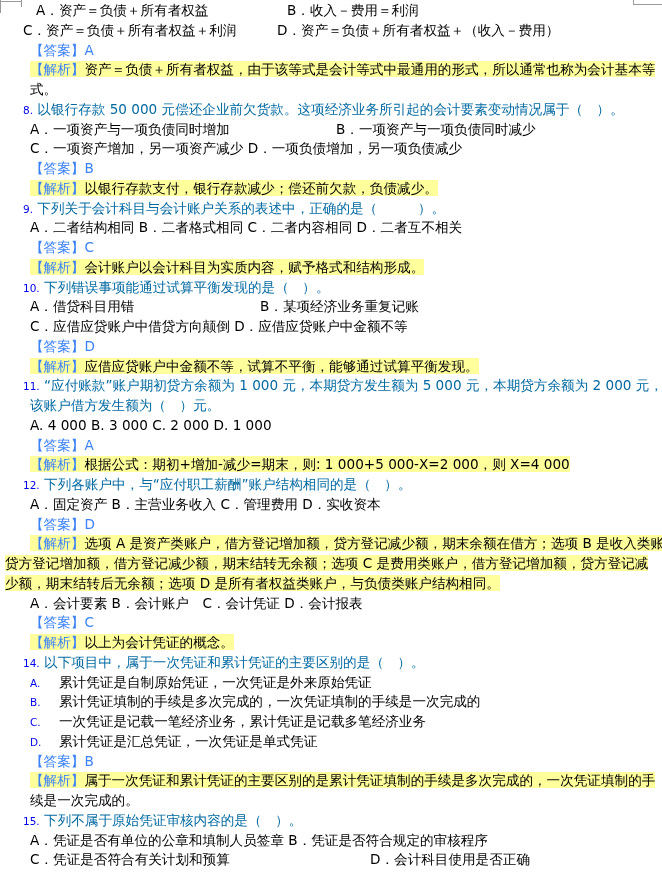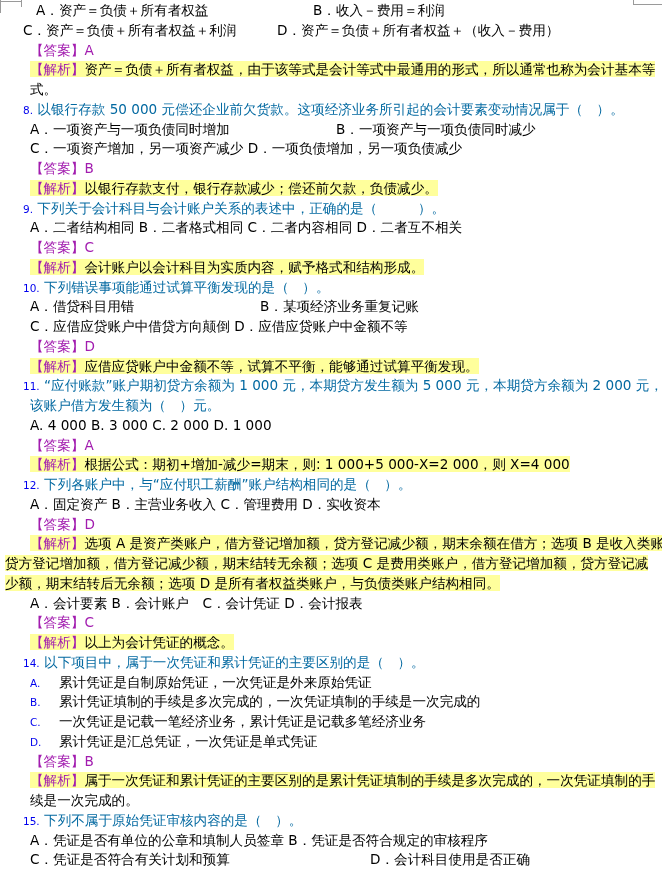--- a/index.html
+++ b/index.html
@@ -18,21 +18,21 @@
     padding:1px 12px 0 23px;
   }
   .line{
     position:relative;
     height:19.75px;
     line-height:19.75px;
     white-space:pre;
   }
   .q{color:#0369a1;}
   .qnum{color:#0000EE;font-size:10.5px;}
-  .red{color:#a21caf;}
+  .red{color:#3b82f6;}
   .hl{background:#FFFF9C;}
   .ind7{padding-left:7px;}
   .ind13{padding-left:13px;}
   .neg{margin-left:-18px;}
   .col2{position:absolute;top:0;}
   .itemletter{display:inline-block;width:29px;color:#0000EE;font-size:10.5px;}
   .mark{position:absolute;background:#9a9a9a;}
 </style>
 </head>
 <body>
@@ -40,21 +40,21 @@
 <div class="page">
 
   <div class="mark" style="left:0;top:1px;width:22px;height:1px;"></div>
   <div class="mark" style="left:0;top:0;width:1px;height:13px;"></div>
   <div class="mark" style="left:21px;top:0;width:1px;height:7px;"></div>
   <div class="mark" style="left:633px;top:0;width:1px;height:5px;"></div>
   <div class="mark" style="left:634px;top:4px;width:28px;height:1px;"></div>
 
   <div class="doc">
 
-    <div class="line ind13"><span>A．资产＝负债＋所有者权益</span><span class="col2" style="left:264px;margin-left:26px;">B．收入－费用＝利润</span></div>
+    <div class="line ind13"><span>A．资产＝负债＋所有者权益</span><span class="col2" style="left:264px;">B．收入－费用＝利润</span></div>
     <div class="line"><span>C．资产＝负债＋所有者权益＋利润</span><span class="col2" style="left:254px;">D．资产＝负债＋所有者权益＋（收入－费用）</span></div>
     <div class="line ind7"><span class="red">【答案】</span><span class="red">A</span></div>
     <div class="line ind7"><span class="hl"><span class="red">【解析】</span><span>资产＝负债＋所有者权益，由于该等式是会计等式中最通用的形式，所以通常也称为会计基本等</span></span></div>
     <div class="line ind7"><span>式。</span></div>
 
     <div class="line"><span class="qnum">8.</span><span class="q"> </span><span class="q">以银行存款 50 000 元偿还企业前欠货款。这项经济业务所引起的会计要素变动情况属于（　）。</span></div>
     <div class="line ind7"><span>A．一项资产与一项负债同时增加</span><span class="col2" style="left:277px;margin-left:36px;">B．一项资产与一项负债同时减少</span></div>
     <div class="line ind7"><span>C．一项资产增加，另一项资产减少 D．一项负债增加，另一项负债减少</span></div>
     <div class="line ind7"><span class="red">【答案】</span><span class="red">B</span></div>
     <div class="line ind7"><span class="hl"><span class="red">【解析】</span><span>以银行存款支付，银行存款减少；偿还前欠款，负债减少。</span></span></div>

